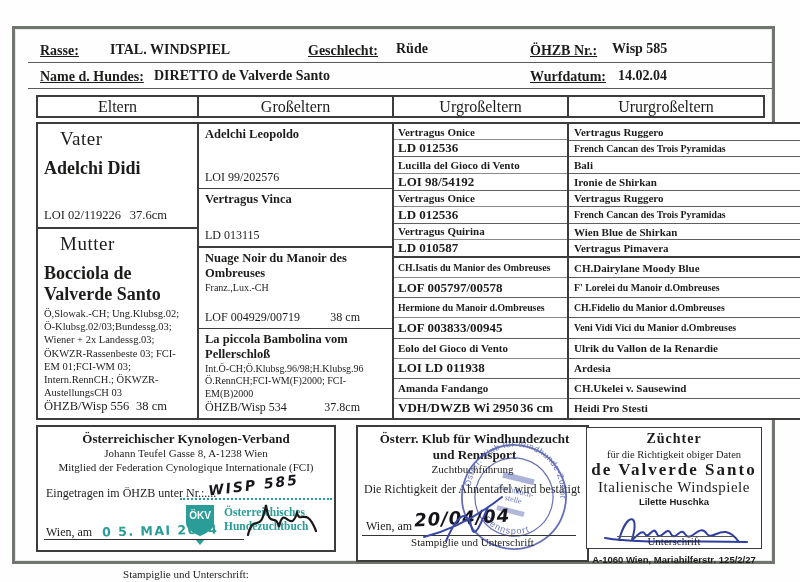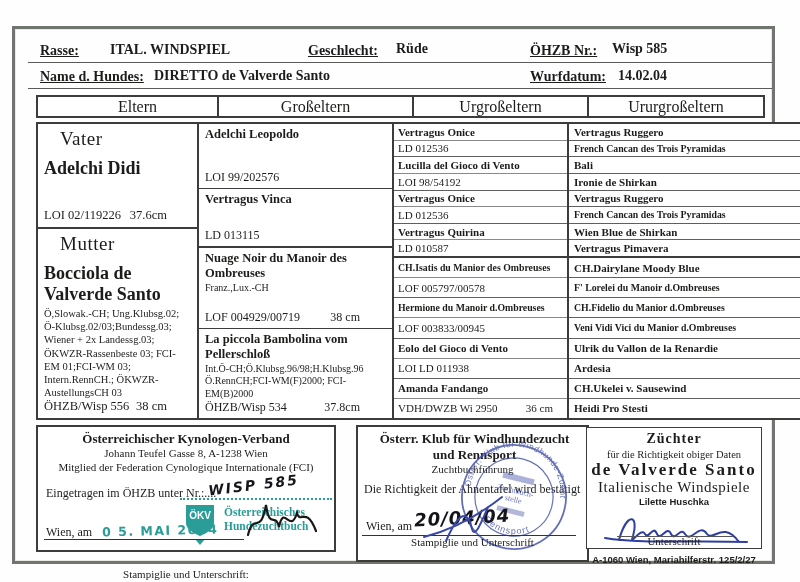--- a/index.html
+++ b/index.html
@@ -6,21 +6,21 @@
   .page{position:relative;width:800px;height:582px;background:#fefefe;overflow:hidden;
         font-family:"Liberation Serif",serif;color:#1c1c1b;}
   .frame{position:absolute;left:12px;top:26px;width:757px;height:532px;
          border:3px solid #70756f;box-shadow:inset 0 0 0 1px #e8e8e6;}
   .abs{position:absolute;}
   .lbl{font-weight:bold;text-decoration:underline;font-size:14px;white-space:nowrap;}
   .val{font-weight:bold;font-size:14px;white-space:nowrap;}
   .hline{position:absolute;height:0;border-top:1.5px solid #5a5a58;}
   
   .thead{position:absolute;left:36px;top:95px;width:729px;height:23px;
-         border:2px solid #3c3c3a;display:flex;box-sizing:border-box;background:#fff;padding-left:20px;}
+         border:2px solid #3c3c3a;display:flex;box-sizing:border-box;background:#fff;}
   .th{box-sizing:border-box;font-size:16px;text-align:center;line-height:19px;}
   .th+.th{border-left:2px solid #3c3c3a;}
   .tbody{position:absolute;left:36px;top:122px;width:767px;height:298px;
          border:2px solid #3c3c3a;display:flex;box-sizing:border-box;background:#fff;}
   .col{box-sizing:border-box;display:flex;flex-direction:column;}
   .col+.col{border-left:2px solid #3c3c3a;}
   .w1{width:159px;}.w2{width:195px;}.w3{width:175px;}.w4{flex:1;}
   .half-top{height:134px;border-bottom:2px solid #3c3c3a;display:flex;flex-direction:column;box-sizing:border-box;}
   .half-bot{flex:1;display:flex;flex-direction:column;box-sizing:border-box;}
   .parent{padding:4px 6px;display:flex;flex-direction:column;height:100%;box-sizing:border-box;}
@@ -31,21 +31,21 @@
   .gp{box-sizing:border-box;padding:3px 6px;display:flex;flex-direction:column;}
   .gp-b{border-bottom:1.5px solid #3c3c3a;}
   .gpname{font-weight:bold;font-size:12.5px;line-height:1.2;}
   .gptitles{font-size:10px;line-height:1.25;margin-top:1px;}
   .gpreg{margin-top:auto;display:flex;justify-content:space-between;font-size:12px;padding-right:26px;white-space:nowrap;}
   .g3{flex:1;display:flex;flex-direction:column;box-sizing:border-box;}
   .g3+.g3{border-top:1px solid #5f5f5d;}
   .g3name{flex:1;display:flex;align-items:center;border-bottom:1px solid #8a8a88;
           font-weight:bold;font-size:11px;padding:0 4px;white-space:nowrap;overflow:hidden;}
   .g3reg{flex:1;display:flex;align-items:center;justify-content:space-between;
-         font-size:11px;padding:0 14px 0 4px;white-space:nowrap;}
+         font-size:13px;padding:0 14px 0 4px;white-space:nowrap;font-weight:bold;}
   .r4{flex:1;display:flex;align-items:center;font-weight:bold;font-size:11px;
       padding:0 5px;white-space:nowrap;overflow:hidden;box-sizing:border-box;}
   .r4+.r4{border-top:1px solid #5f5f5d;}
   .r4.small{font-size:9.8px;}
   .g3name.small{font-size:9.8px;}
   
   .fbox{position:absolute;border:2px solid #3c3c3a;background:#fff;box-sizing:border-box;}
   .ctr{text-align:center;width:100%;}
   .f-title{font-weight:bold;font-size:13px;}
   .f-small{font-size:11px;}

